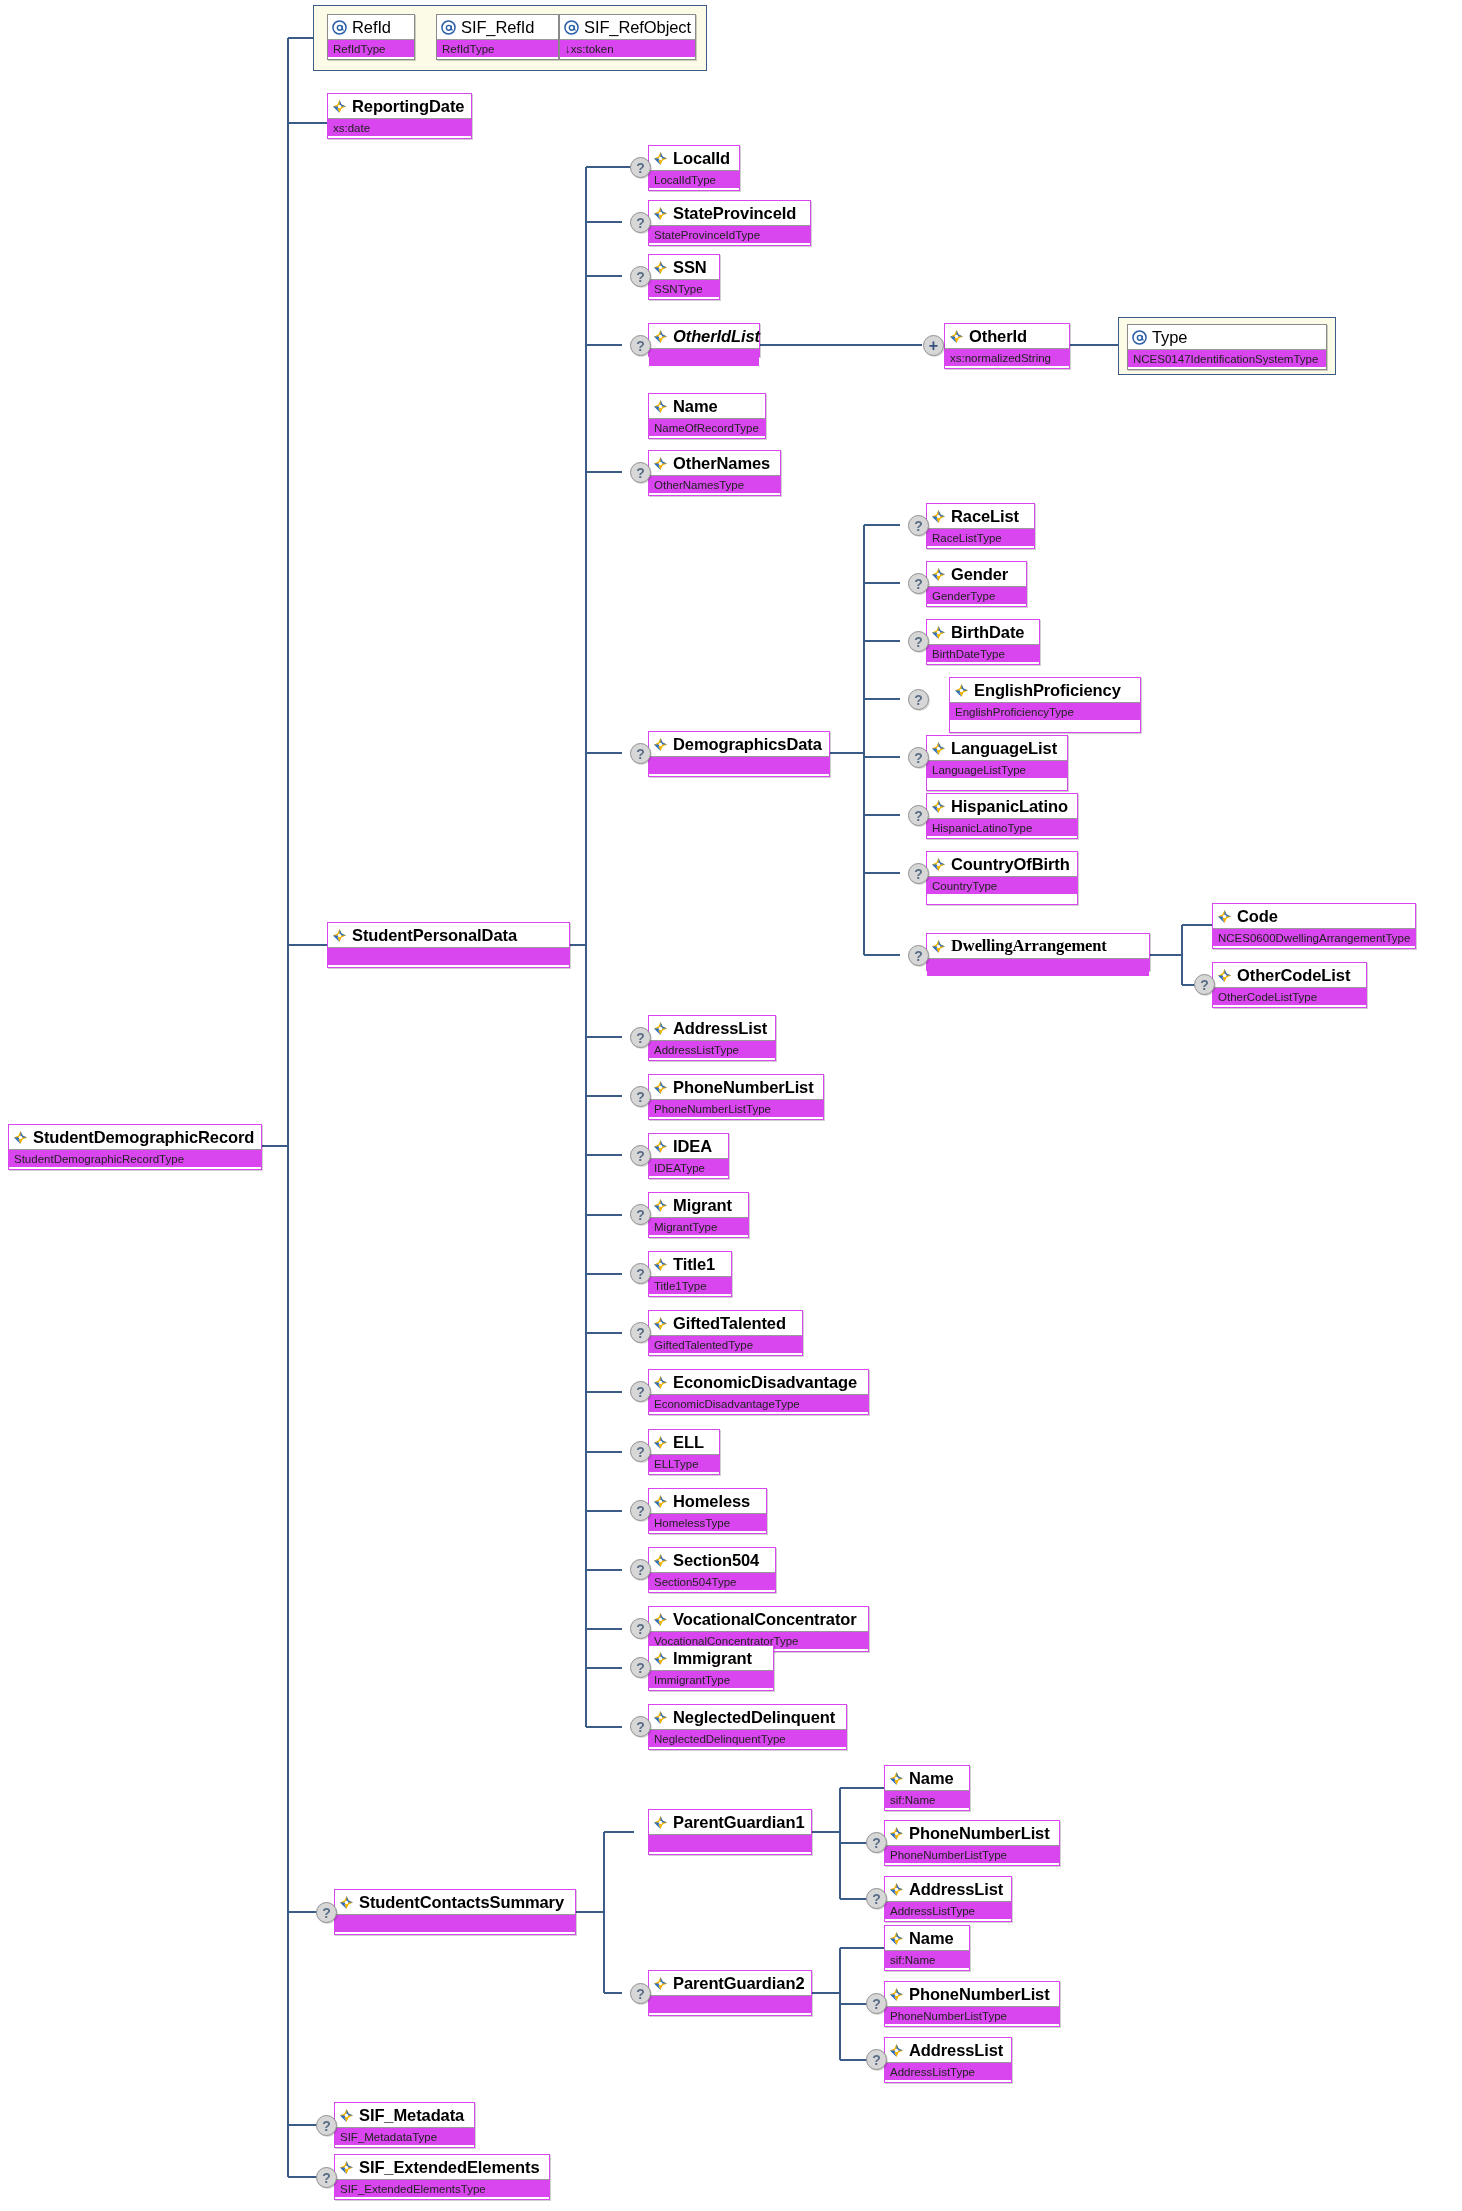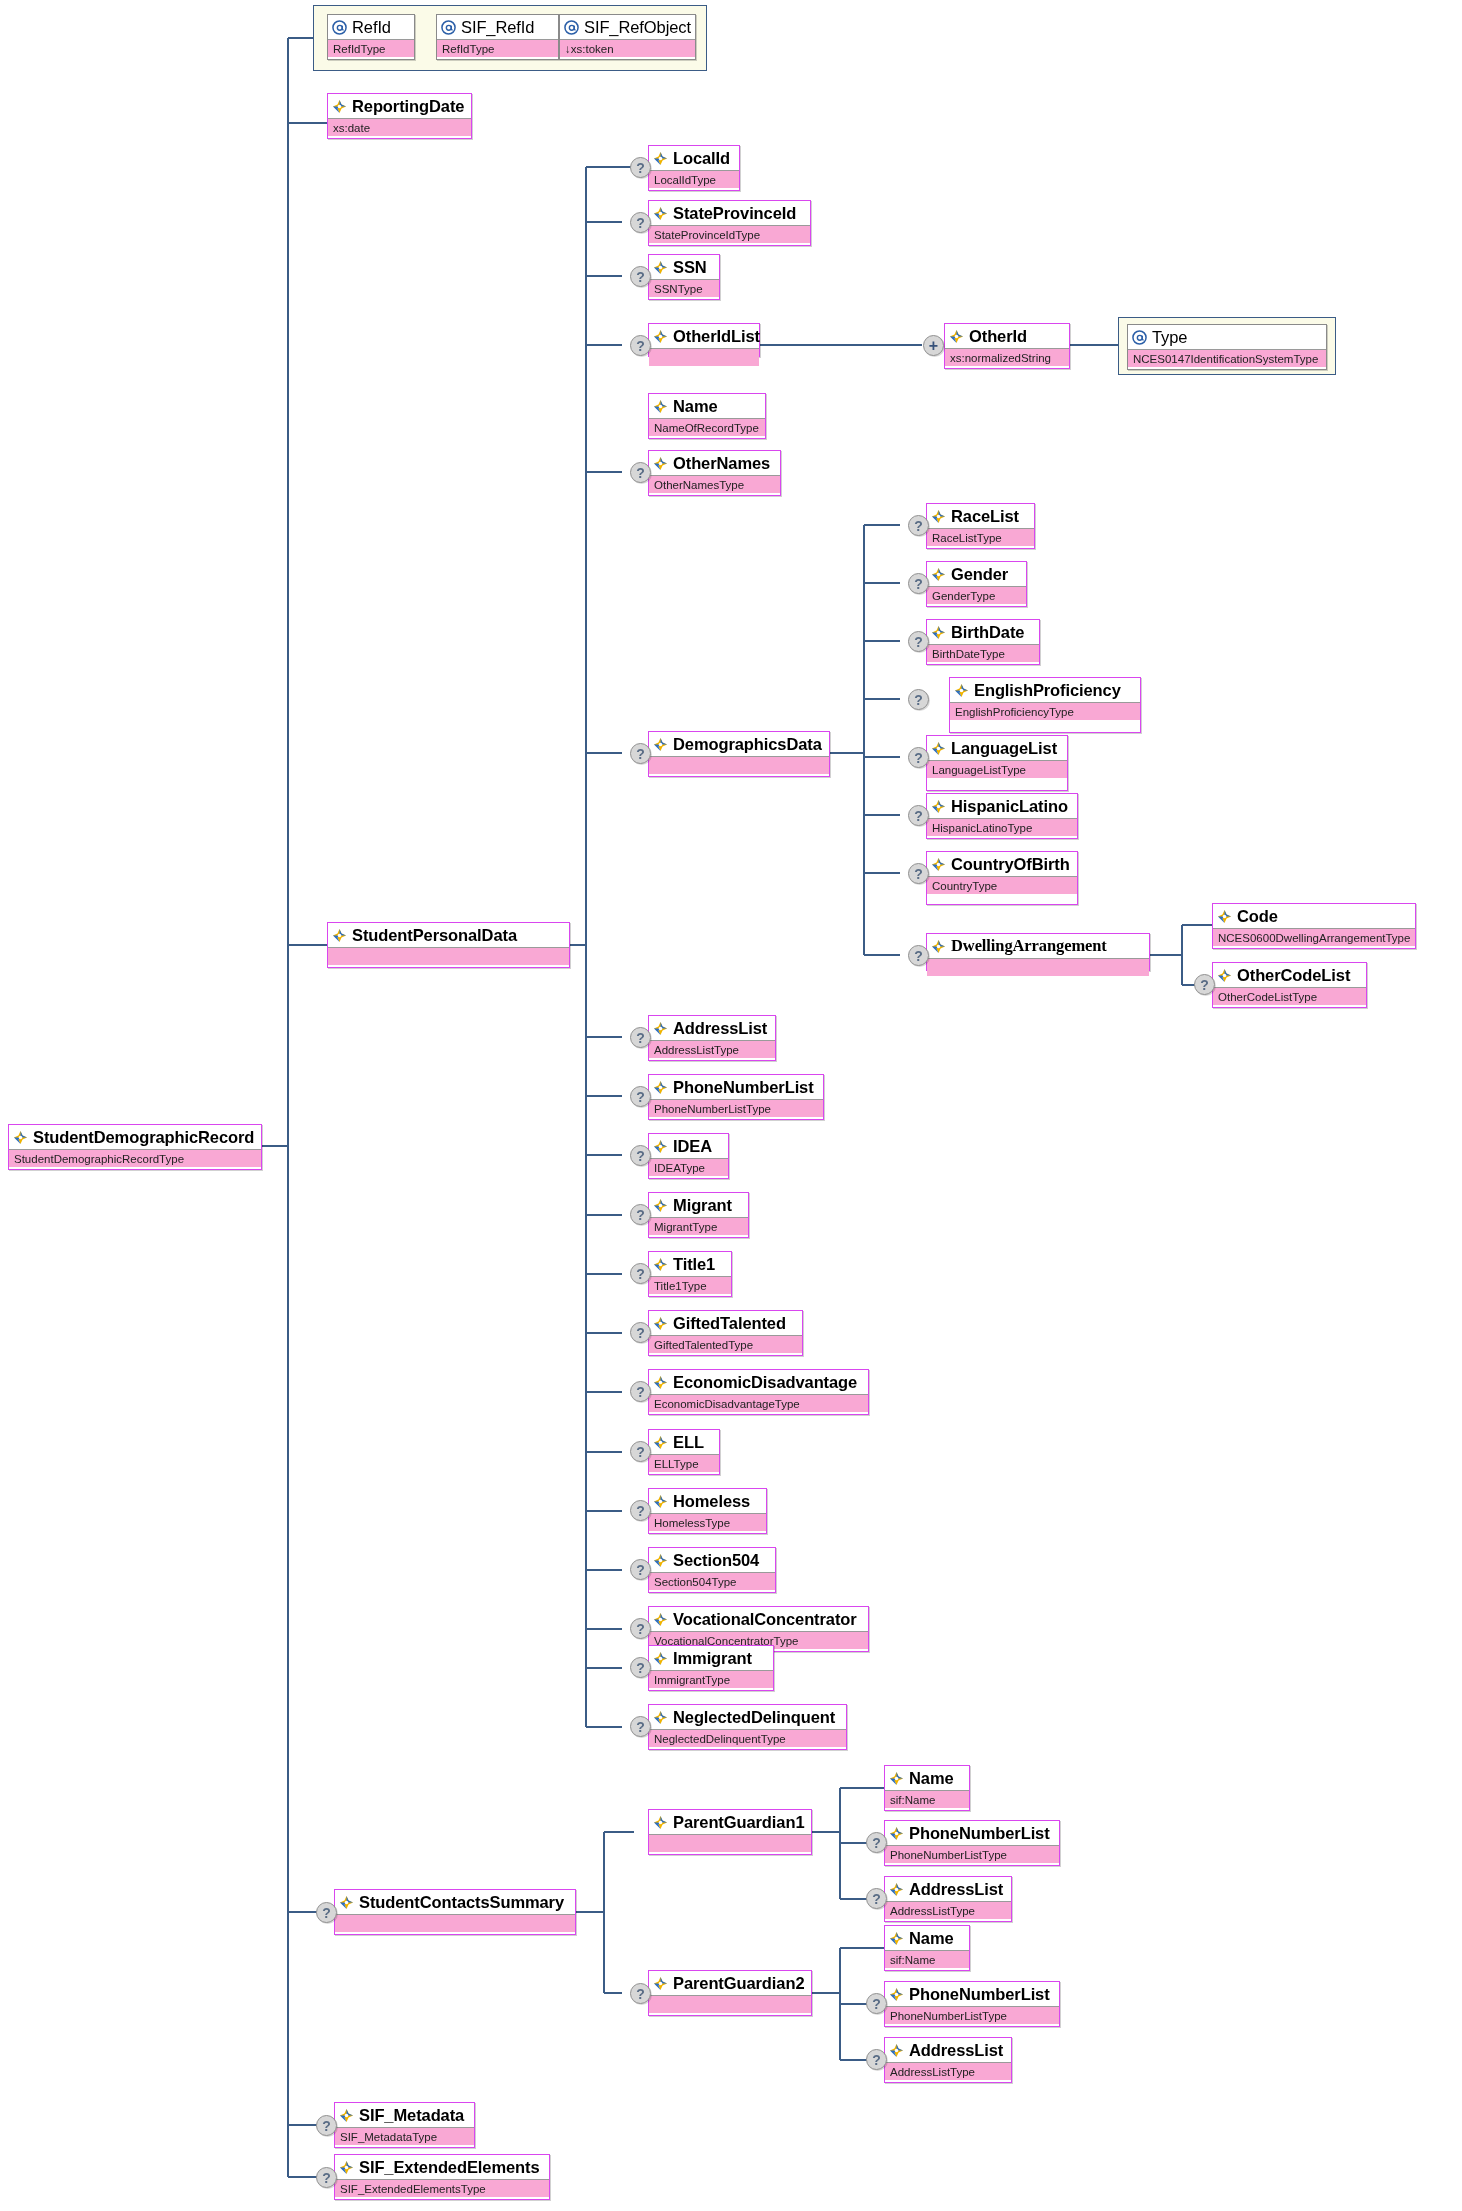--- a/index.html
+++ b/index.html
@@ -23,21 +23,21 @@
     background:#ffffff;
     padding:2px 6px 2px 4px;
     height:24px;box-sizing:border-box;
     white-space:nowrap;
   }
   .node .nlabel{
     font-size:16.5px;font-weight:bold;color:#000000;
     letter-spacing:-0.1px;line-height:16px;
   }
   .node .ntype{
-    background:#f9a8d4;
+    background:#d946ef;
     border-top:1px solid #9a9a9a;
     font-size:11.5px;color:#222222;
     padding:1px 5px;height:18px;box-sizing:border-box;
     line-height:16px;white-space:nowrap;overflow:hidden;
   }
   .node.attr{border:1px solid #8a8a8a;}
   .node.attr .nlabel{font-weight:normal;}
 
   
   .el-icon{width:15px;height:15px;flex:0 0 15px;display:block;}
@@ -300,21 +300,21 @@
         <path d="M8 1 L10.2 5.8 L15 8 L8 8 Z" fill="#2f6fbd"></path>
         <path d="M1 8 L8 8 L5.8 10.2 L8 15 Z" fill="#2f6fbd"></path>
         <circle cx="8" cy="8" r="1.9" fill="#ffffff"></circle>
       </svg>
       <span class="nlabel">SSN</span>
     </div>
     <div class="ntype">SSNType</div>
   </div>
   <div class="marker" style="left:630px;top:266px;">?</div>
 
-  <div class="node" style="left:648px;top:323px;width:112px;height:34px;">
+  <div class="node" style="left:648px;top:323px;width:112px;height:34px;font-style:italic;">
     <div class="ntitle">
       <svg class="el-icon" viewBox="0 0 16 16">
         <path d="M8 1 L10.2 5.8 L15 8 L10.2 10.2 L8 15 L5.8 10.2 L1 8 L5.8 5.8 Z" fill="#f0b400"></path>
         <path d="M8 1 L10.2 5.8 L15 8 L8 8 Z" fill="#2f6fbd"></path>
         <path d="M1 8 L8 8 L5.8 10.2 L8 15 Z" fill="#2f6fbd"></path>
         <circle cx="8" cy="8" r="1.9" fill="#ffffff"></circle>
       </svg>
       <span class="nlabel">OtherIdList</span>
     </div>
     <div class="ntype"></div>

